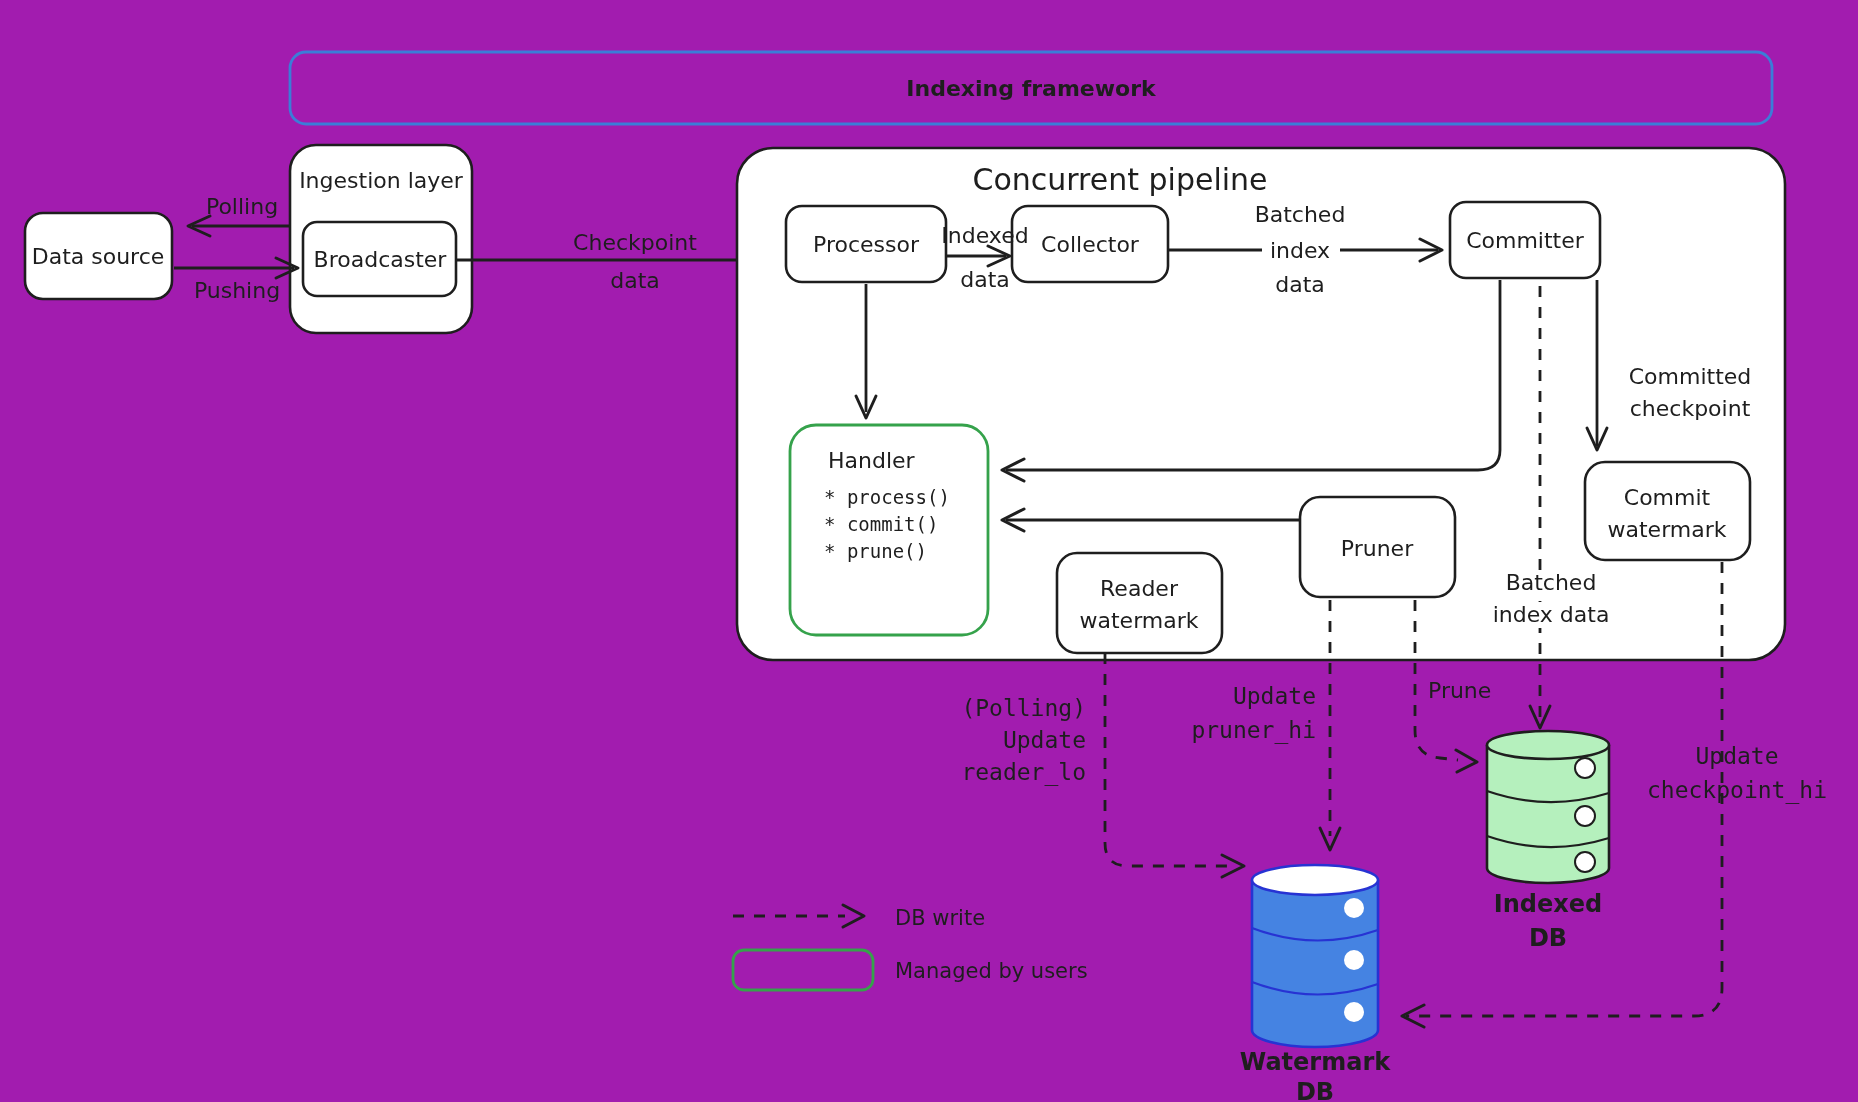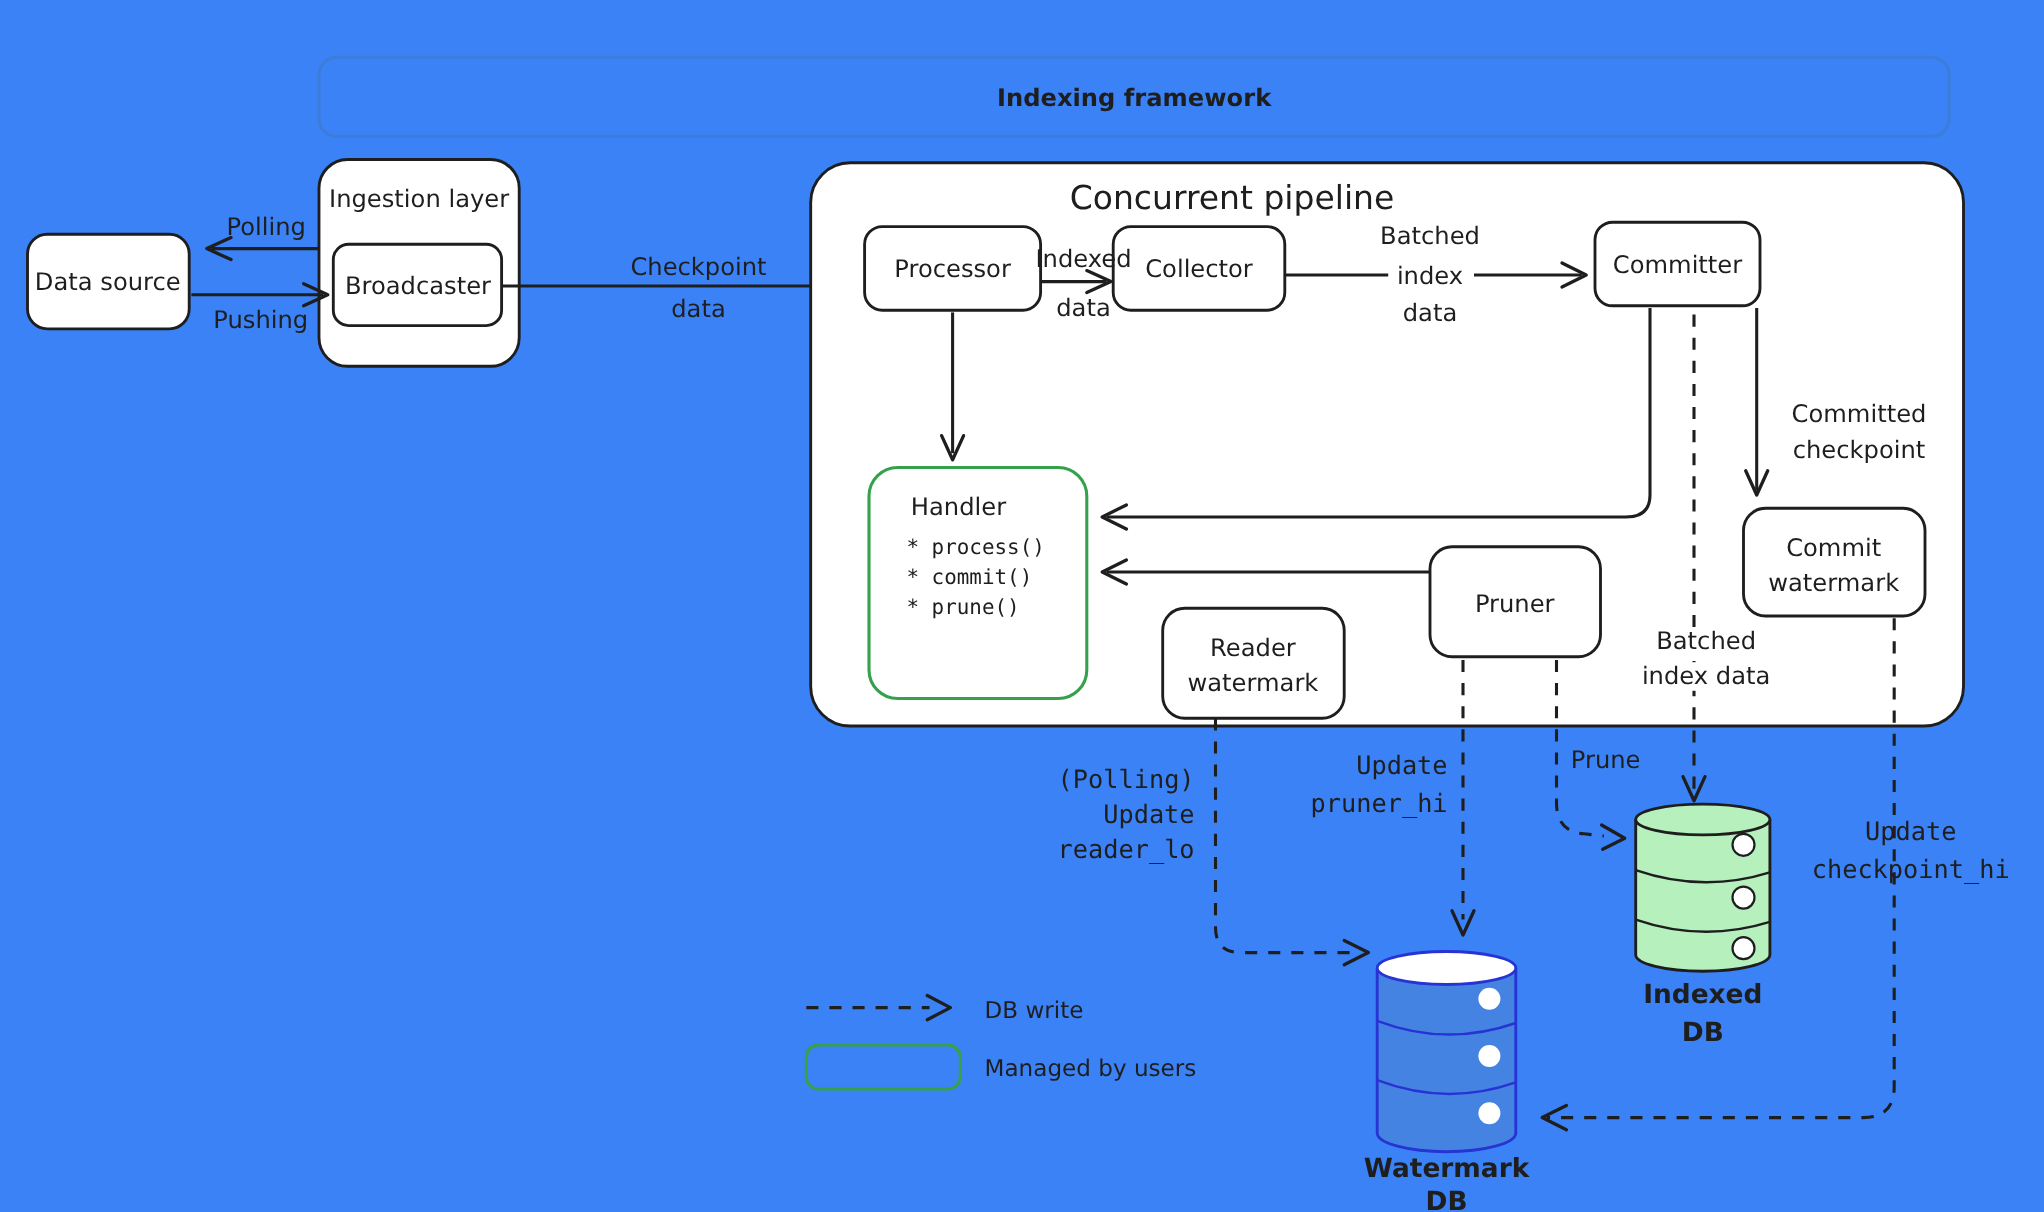--- a/index.html
+++ b/index.html
@@ -1,16 +1,16 @@
 <!DOCTYPE html>
 <html><head>
 <meta charset="utf-8">
 <style>
   html,body{margin:0;padding:0;background:#ffffff;}
-  .canvas{position:relative;width:1858px;height:1102px;background:#3b82f6;overflow:hidden;
+  .canvas{position:relative;width:1858px;height:1102px;background:#a21caf;overflow:hidden;
           font-family:"DejaVu Sans",sans-serif;}
   svg text{font-family:"DejaVu Sans",sans-serif;fill:#1e1e1e;}
   svg text.mono{font-family:"DejaVu Sans Mono",monospace;}
   .node{fill:#ffffff;stroke:#1e1e1e;stroke-width:2.6;}
   .edge{fill:none;stroke:#1e1e1e;stroke-width:2.8;}
   .head{fill:none;stroke:#1e1e1e;stroke-width:3;stroke-linecap:round;stroke-linejoin:round;}
   .dashed{stroke-dasharray:11 10;}
 </style>
 </head>
 <body>

